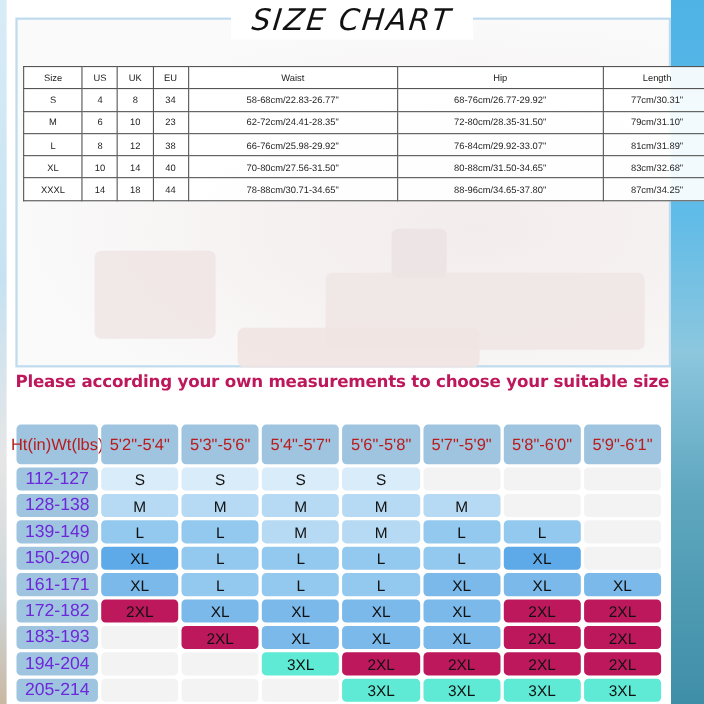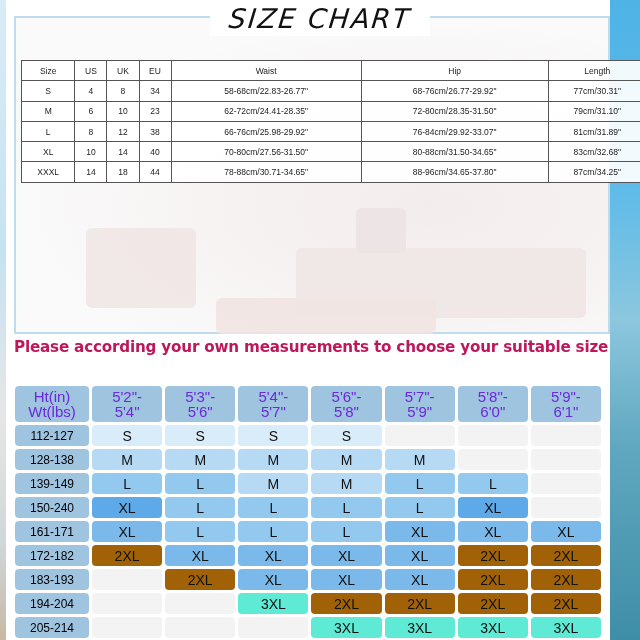--- a/index.html
+++ b/index.html
@@ -57,31 +57,31 @@
     display: grid;
     grid-template-columns: 74px repeat(7, 1fr);
     grid-template-rows: 36px repeat(9, 21px);
     column-gap: 3px; row-gap: 3px;
   }
   .cell {
     border-radius: 4px; display: flex; align-items: center; justify-content: center;
     font-size: 14px; color: #111; background: #f3f3f3;
   }
   .hdr {
-    background: #9ec4e0; color: #6d28d9; font-size: 15px; line-height: 15px;
-    text-align: center; flex-direction: column;
-  }
-  .rowh { background: #9ec4e0; color: #000000; font-size: 12px; }
+    background: #9ec4e0; color: #b91c1c; font-size: 15px; line-height: 15px;
+    text-align: center; flex-direction: row;
+  }
+  .rowh { background: #9ec4e0; color: #6d28d9; font-size: 16px; }
   .c0 { background: #f3f3f3; }
   .c1 { background: #d9ecfa; }
   .c2 { background: #b7daf4; }
   .c3 { background: #94c9ef; }
   .c4 { background: #7ab9e9; }
   .c5 { background: #5ea9e7; }
-  .c6 { background: #a16207; }
+  .c6 { background: #be185d; }
   .c7 { background: #5eead4; }
 </style>
 </head>
 <body>
 
 <div class="bg-left"></div>
 <div class="bg-right"></div>
 <div class="sheet"></div>
 
 <div class="room-panel">
@@ -215,21 +215,21 @@
     <div class="cell c0"></div>
     <div class="cell c0"></div>
     <div class="cell rowh">139-149</div>
     <div class="cell c3">L</div>
     <div class="cell c3">L</div>
     <div class="cell c2">M</div>
     <div class="cell c2">M</div>
     <div class="cell c3">L</div>
     <div class="cell c3">L</div>
     <div class="cell c0"></div>
-    <div class="cell rowh">150-240</div>
+    <div class="cell rowh">150-290</div>
     <div class="cell c5">XL</div>
     <div class="cell c3">L</div>
     <div class="cell c3">L</div>
     <div class="cell c3">L</div>
     <div class="cell c3">L</div>
     <div class="cell c5">XL</div>
     <div class="cell c0"></div>
     <div class="cell rowh">161-171</div>
     <div class="cell c4">XL</div>
     <div class="cell c3">L</div>

